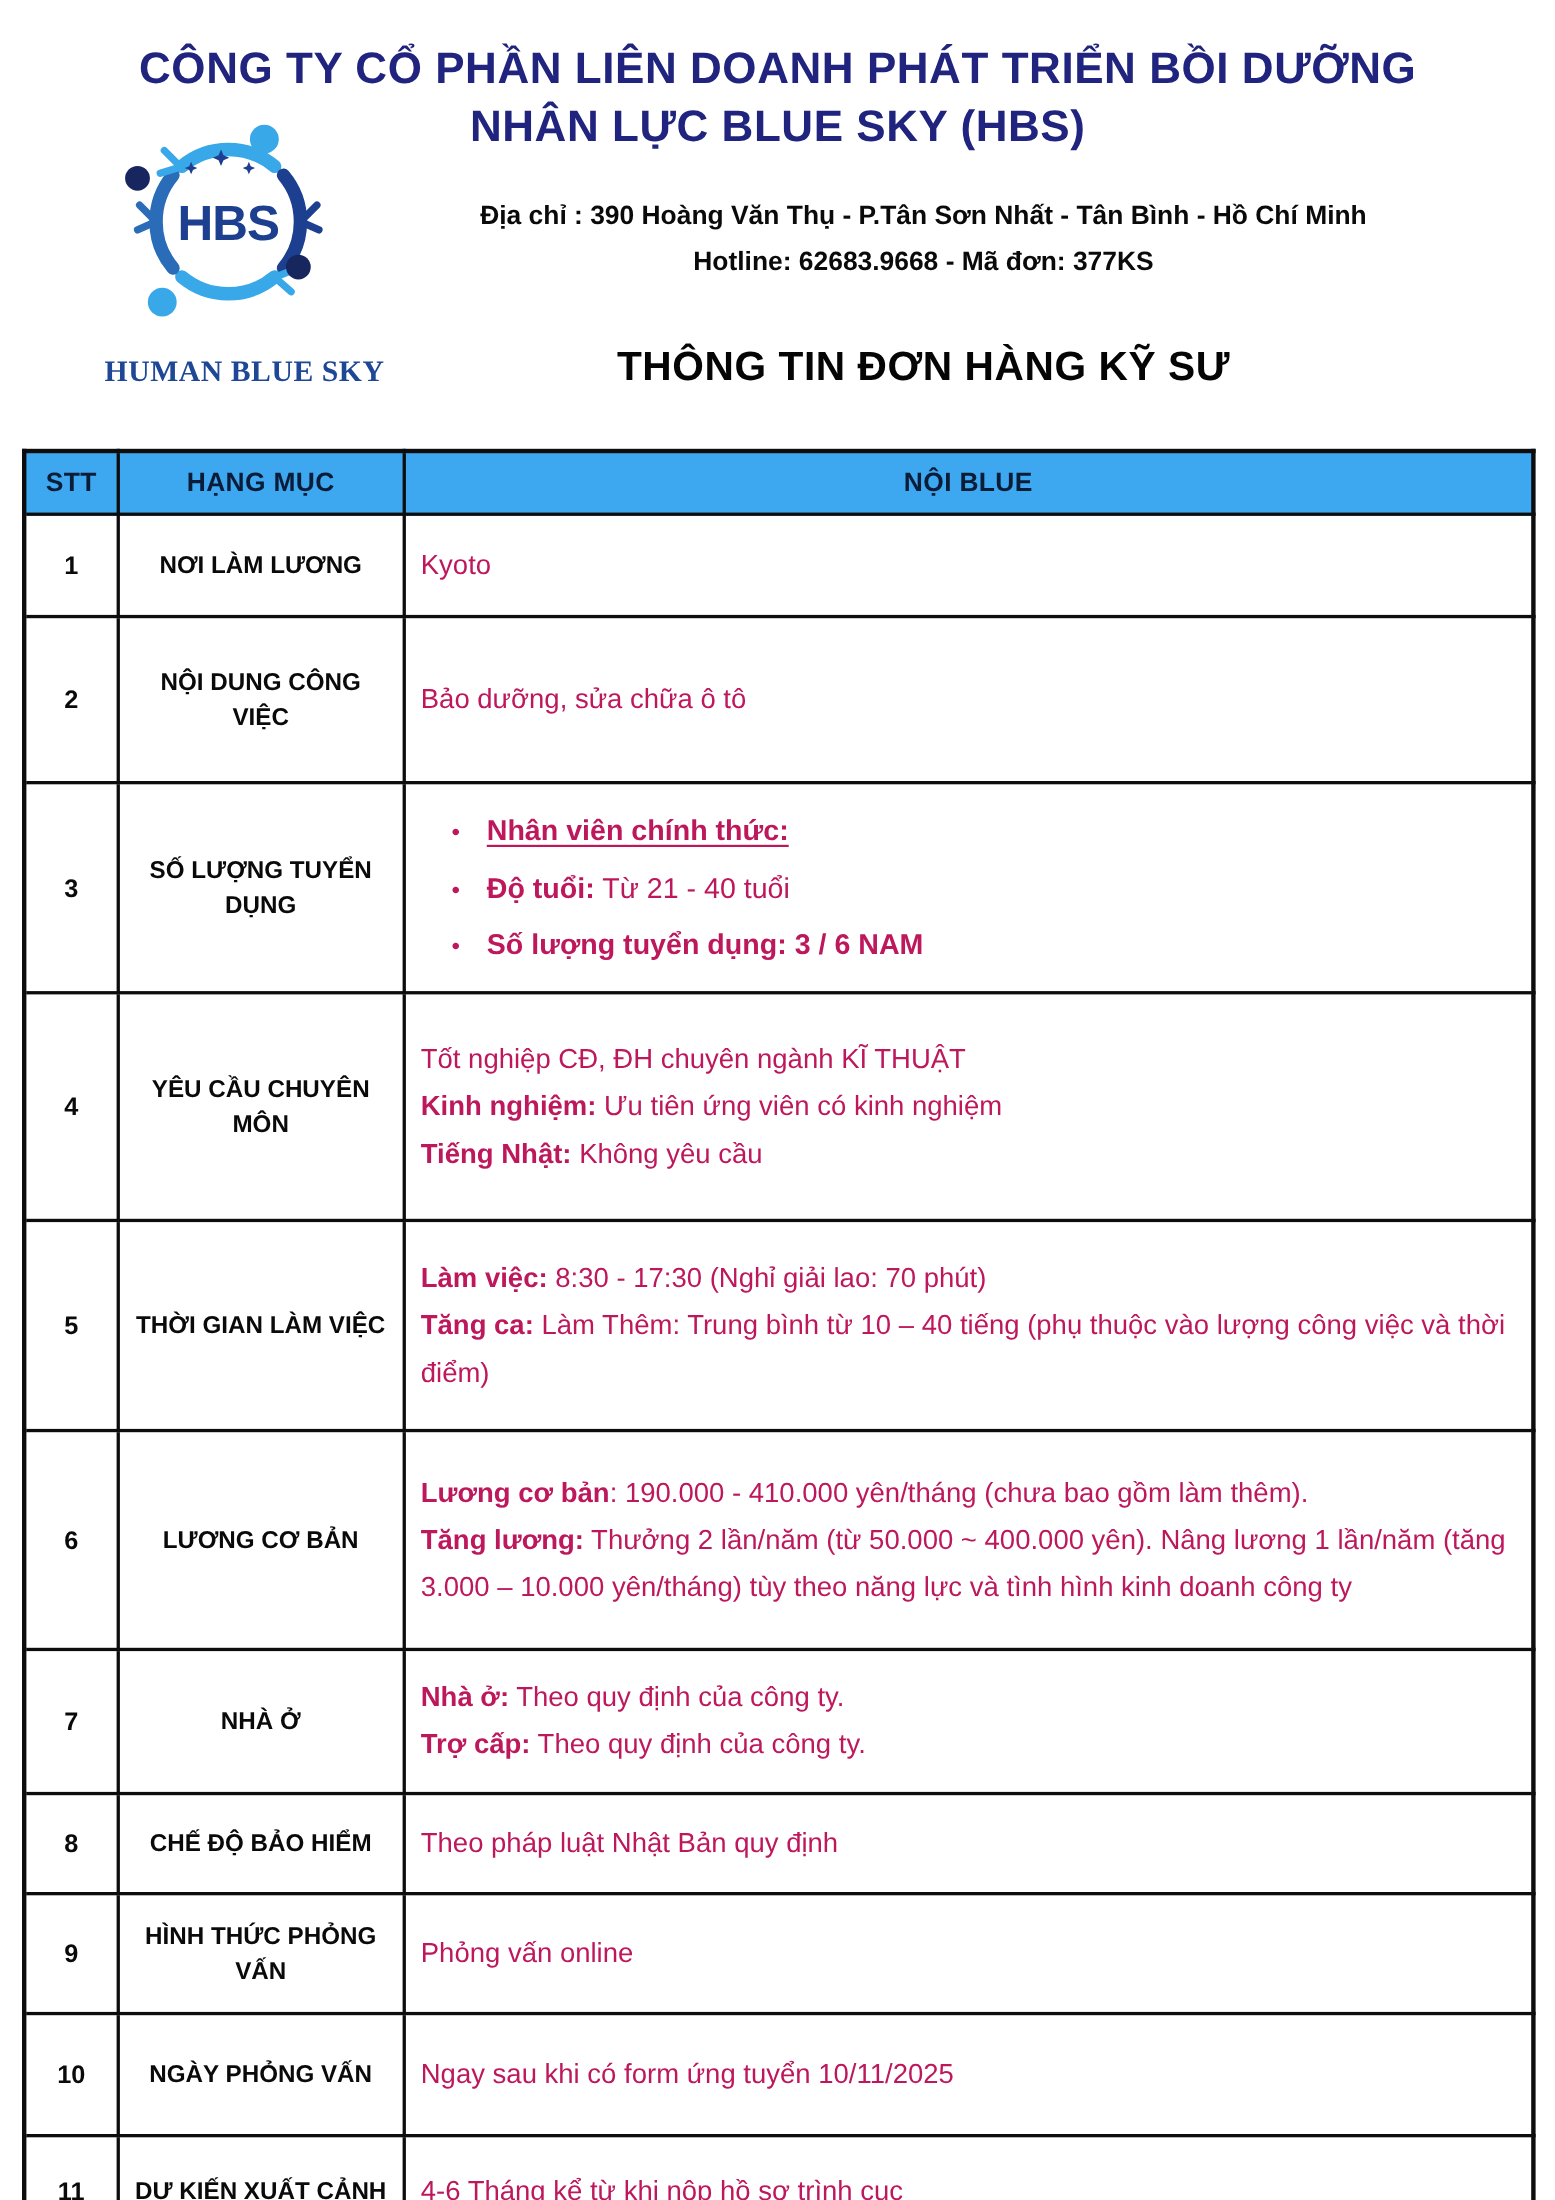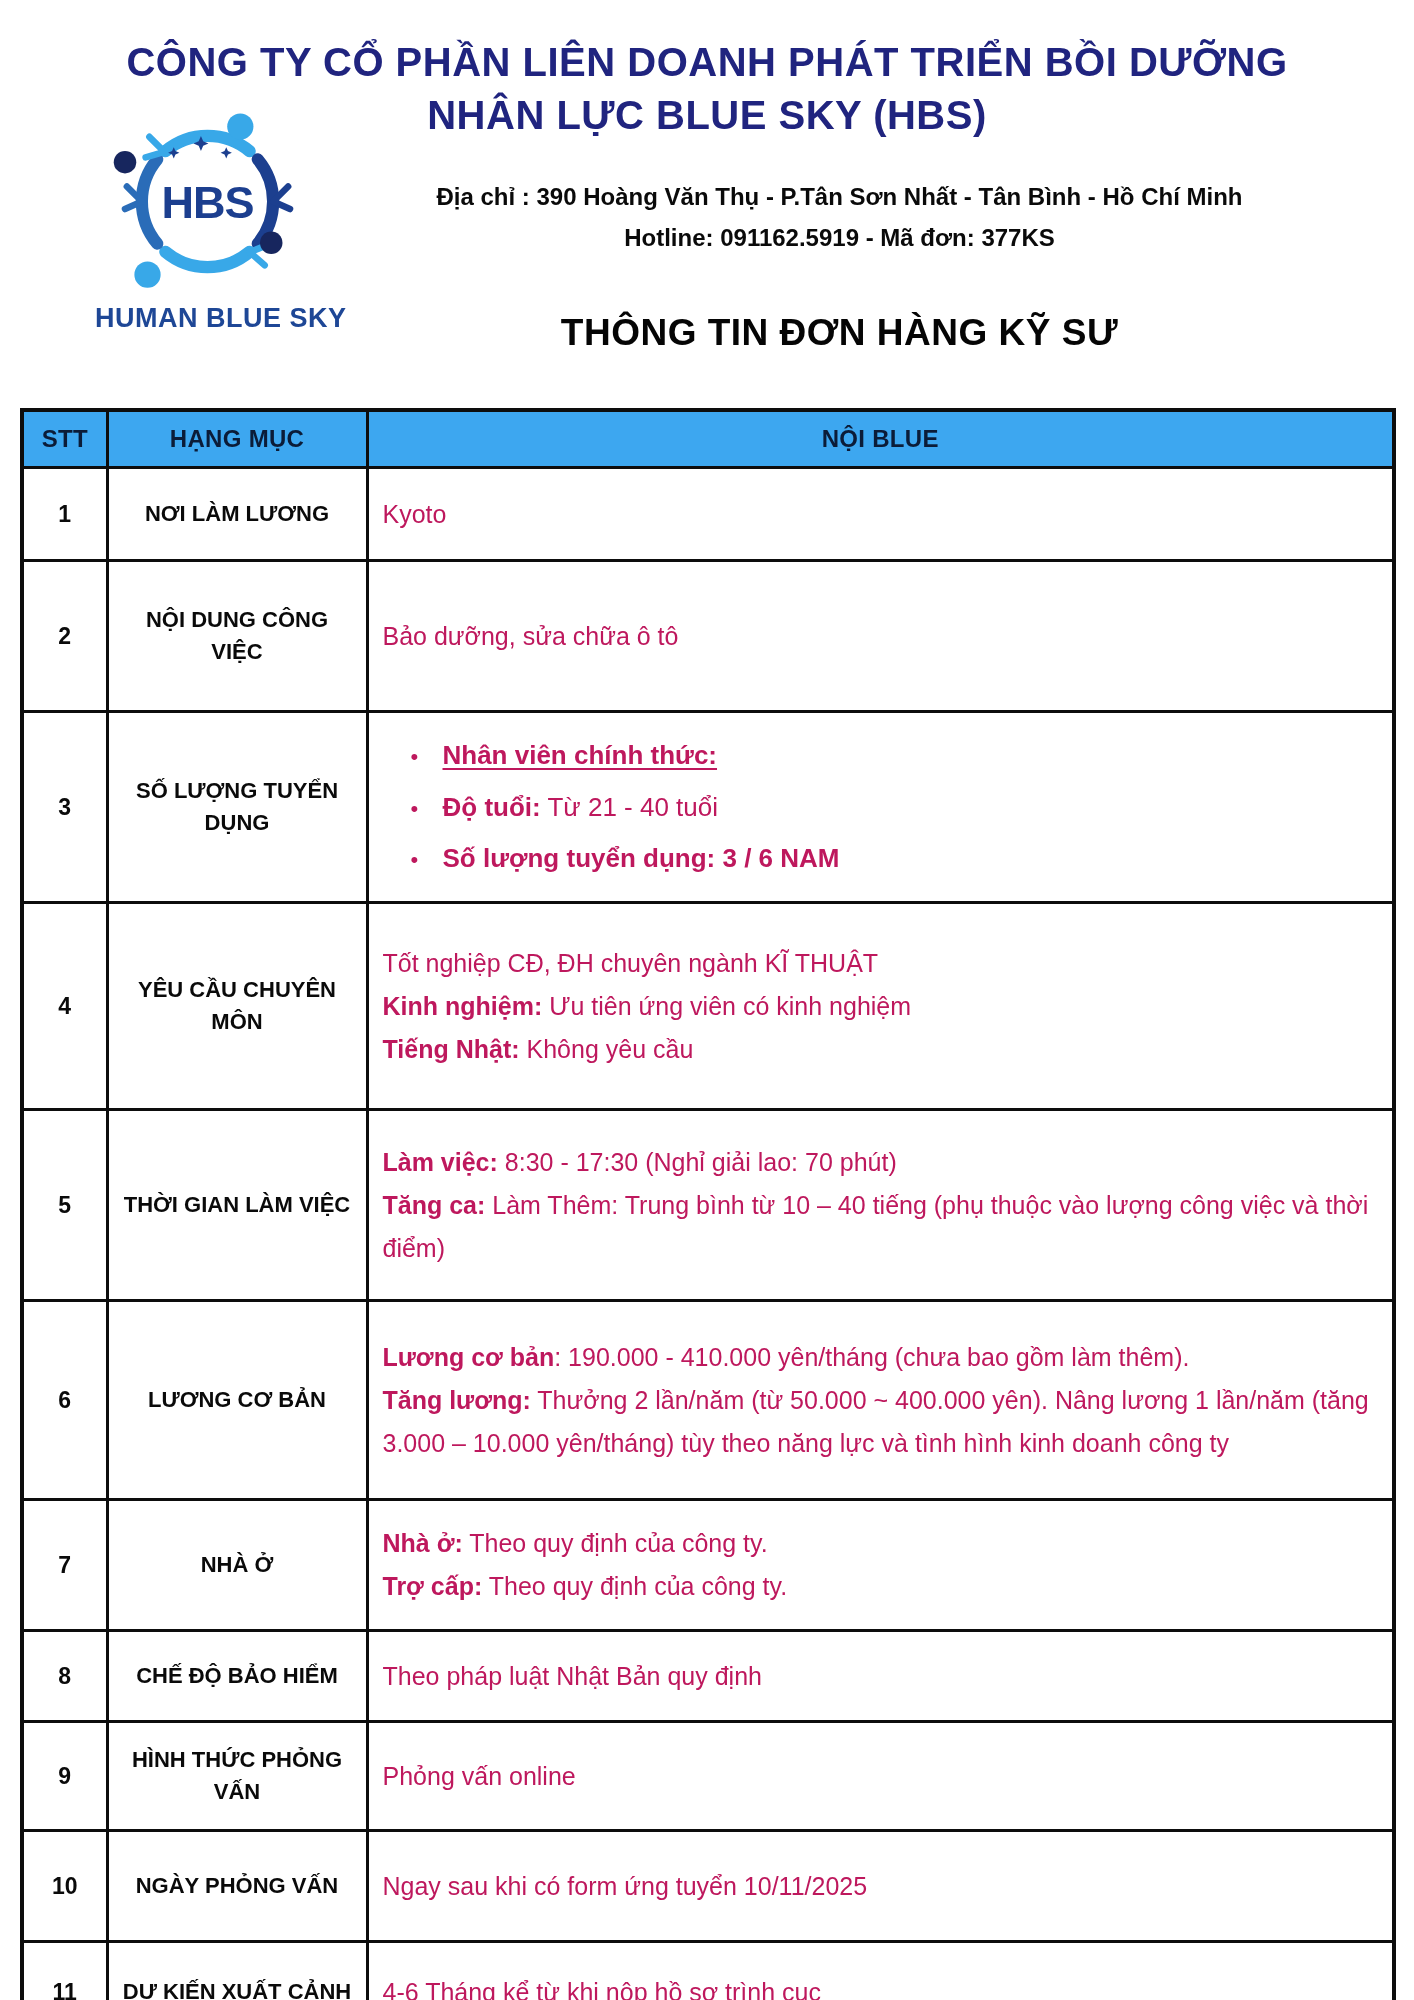--- a/index.html
+++ b/index.html
@@ -18,21 +18,21 @@
     width:1414px;height:2000px;position:relative;background:#ffffff;
     font-family:"Liberation Sans", sans-serif;color:#000;overflow:hidden;
   }
   
   .header{position:relative;height:408px;}
   .company-line{position:absolute;left:0;right:0;text-align:center;
     font-weight:bold;font-size:40px;color:var(--navy);letter-spacing:.5px;}
   .company-line.l1{top:40px;}
   .company-line.l2{top:93px;}
   .logo-wrap{position:absolute;left:95px;top:104px;width:262px;}
-  .logo-caption{margin-top:0px;font-weight:bold;font-size:27px;color:var(--caption);letter-spacing:.5px;}
+  .logo-caption{margin-top:18px;font-weight:bold;font-size:27px;color:var(--caption);letter-spacing:.5px;font-family:Liberation Serif, serif;}
   .info-block{position:absolute;left:320px;right:55px;top:183px;text-align:center;}
   .info-line{font-weight:bold;font-size:24px;color:#0a0a0a;line-height:28px;text-align:center;}
   .info-line + .info-line{margin-top:13px;}
   .doc-title{position:absolute;left:320px;right:55px;top:312px;text-align:center;
     font-weight:bold;font-size:37px;color:#050505;letter-spacing:.5px;}
   
   .lg-arc{fill:none;stroke-width:13;stroke-linecap:round;}
   .lg-fork{fill:none;stroke-width:7;stroke-linecap:round;}
   .st-light{stroke:var(--logo-light);}
   .st-navy{stroke:var(--logo-navy);}
@@ -108,21 +108,21 @@
         <polygon class="lg-star" points="113,34 115.4,39.6 121,42 115.4,44.4 113,50 110.6,44.4 105,42 110.6,39.6"></polygon>
         <polygon class="lg-star" points="140,46 141.8,50.2 146,52 141.8,53.8 140,58 138.2,53.8 134,52 138.2,50.2"></polygon>
 
         <text class="lg-text" x="120" y="122" text-anchor="middle">HBS</text>
       </svg>
       <div class="logo-caption">HUMAN BLUE SKY</div>
     </div>
 
     <div class="info-block">
       <div class="info-line">Địa chỉ : 390 Hoàng Văn Thụ - P.Tân Sơn Nhất - Tân Bình - Hồ Chí Minh</div>
-      <div class="info-line">Hotline: 091162.5919 - Mã đơn: 377KS</div>
+      <div class="info-line">Hotline: 62683.9668 - Mã đơn: 377KS</div>
     </div>
 
     <div class="doc-title">THÔNG TIN ĐƠN HÀNG KỸ SƯ</div>
   </div>
 
   <table class="order-table">
     <colgroup>
       <col class="c-stt">
         <col class="c-cat">
         <col>

